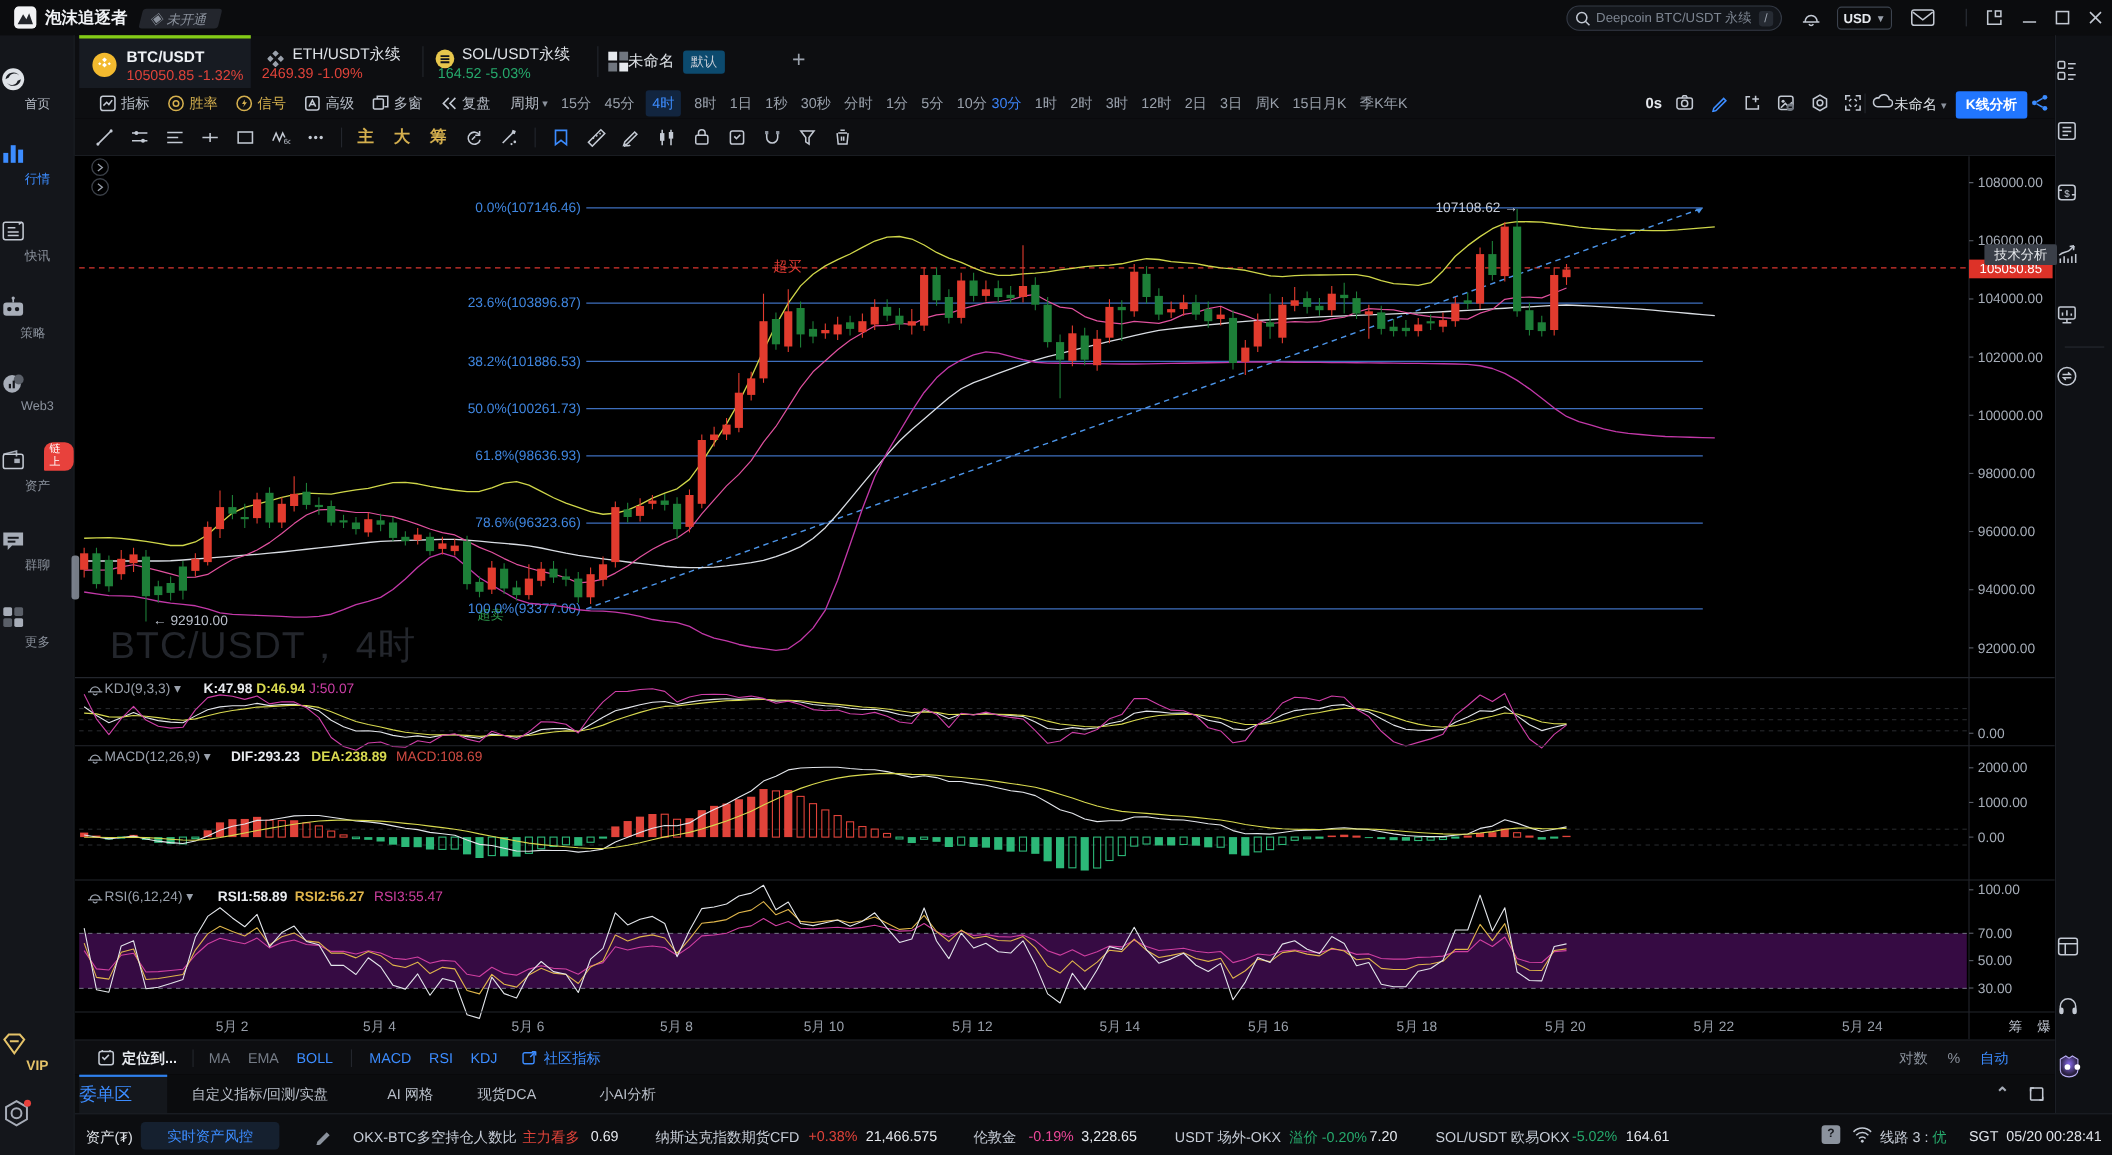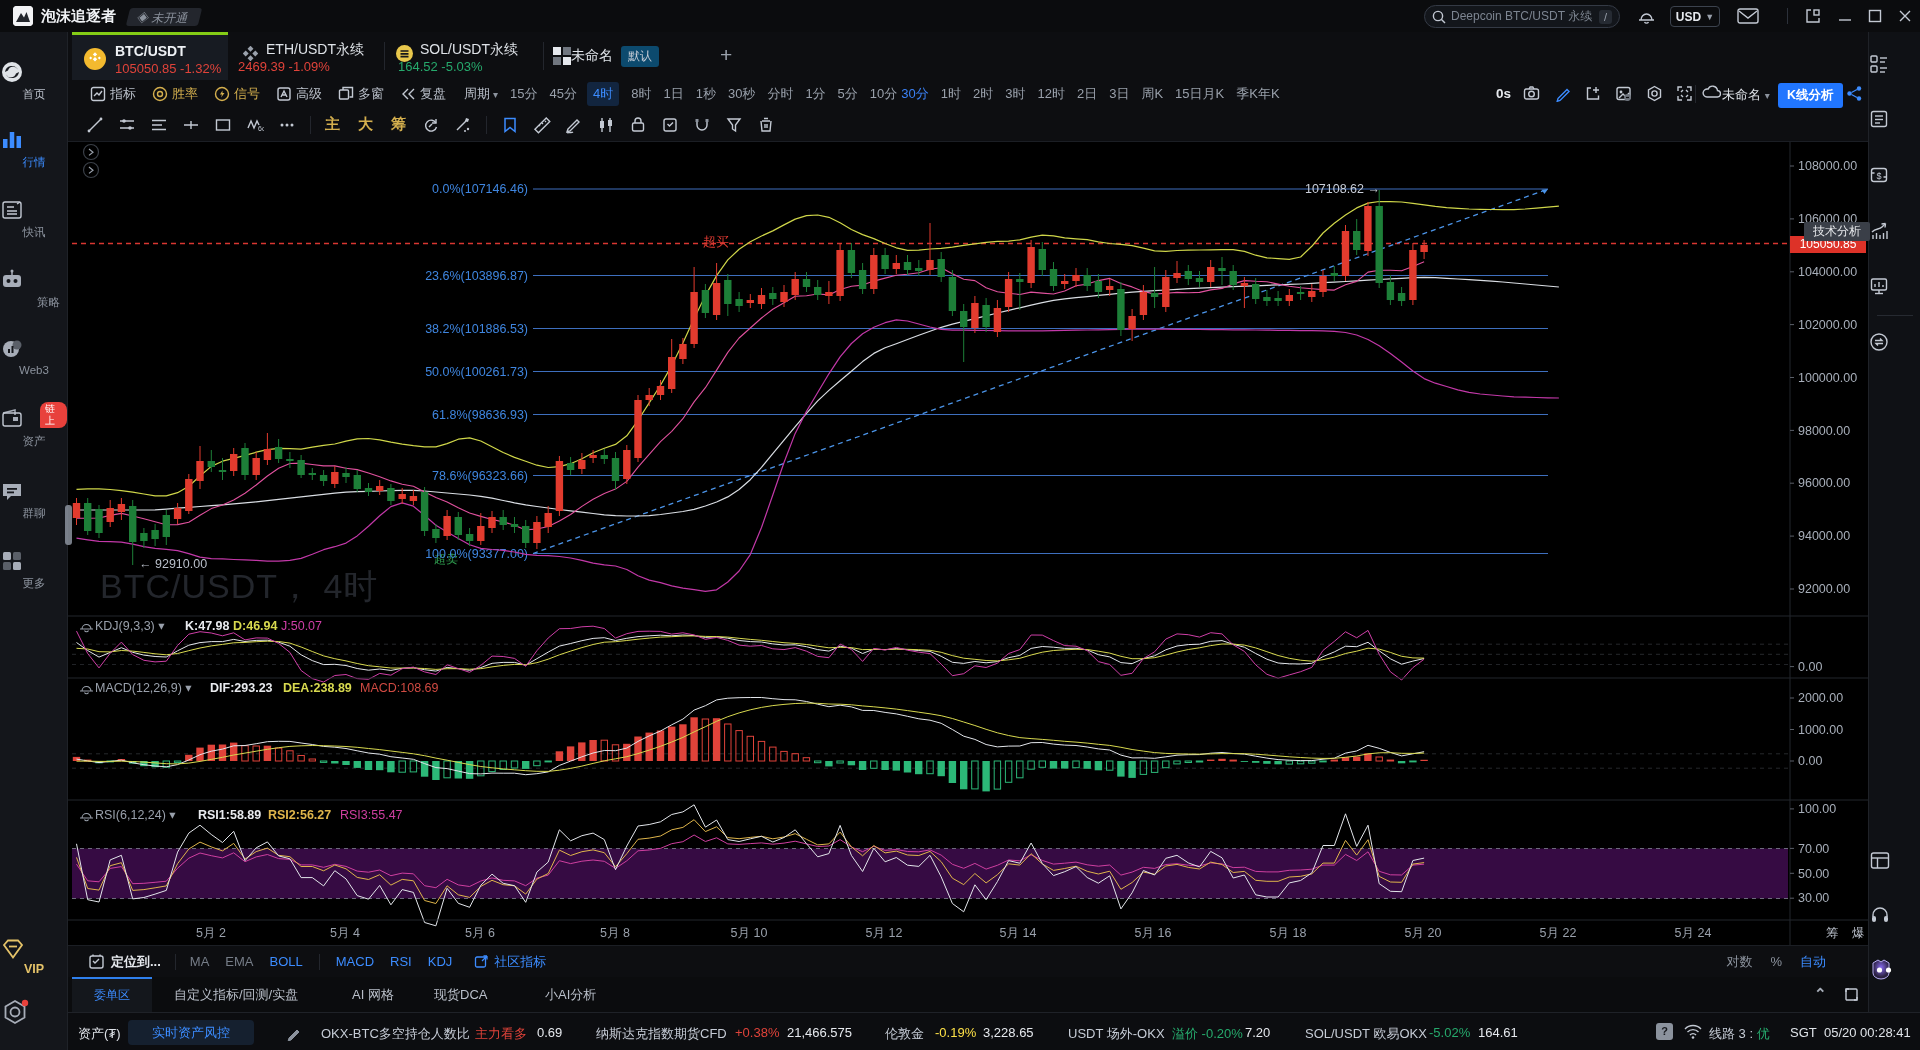--- a/index.html
+++ b/index.html
@@ -70,21 +70,21 @@
       </svg>
       <div style="color:#3c8cff;font-size:11.5px;margin-top:3px">行情</div>
     </div>
     <div class="abs" style="left:0;top:166px;width:68px;text-align:center">
       <svg width="24" height="24">
         <rect x="3" y="4" width="18" height="16" rx="2" class="ic" stroke="#a7adb8"></rect>
         <path d="M7,9 h7 M7,13 h10 M7,16 h10 M17,6 l3,-2" class="ic" stroke="#a7adb8"></path>
       </svg>
       <div style="color:#8b929d;font-size:11.5px;margin-top:3px">快讯</div>
     </div>
-    <div class="abs" style="left:0;top:236px;width:60px;text-align:right">
+    <div class="abs" style="left:0;top:236px;width:60px;text-align:center">
       <svg width="24" height="24">
         <rect x="3" y="7" width="18" height="12" rx="3" fill="#a7adb8"></rect>
         <circle cx="8.5" cy="13" r="2" fill="#14161b"></circle>
         <circle cx="15.5" cy="13" r="2" fill="#14161b"></circle>
         <line x1="12" y1="7" x2="12" y2="3" stroke="#a7adb8" stroke-width="1.5"></line>
         <circle cx="12" cy="3" r="1.5" fill="#a7adb8"></circle>
       </svg>
       <div style="color:#8b929d;font-size:11.5px;margin-top:3px">策略</div>
     </div>
     <div class="abs" style="left:0;top:305px;width:68px;text-align:center">
@@ -983,21 +983,21 @@
       <path d="M8,7 L13,2 m0,0 h-3.5 m3.5,0 v3.5" stroke="#3c8cff" fill="none" stroke-width="1.3"></path>
     </svg>
     <span style="margin-left:5px;color:#3c8cff">社区指标</span>
     <div style="flex:1"></div>
     <span style="color:#8b929d">对数</span>
     <span style="margin-left:18px;color:#8b929d">%</span>
     <span style="margin-left:18px;color:#3c8cff">自动</span>
     <div style="width:42px"></div>
   </div>
 <div class="abs" style="left:68px;top:977px;width:1800px;height:35px;background:#0b0c0e">
-    <div class="abs" style="left:4px;top:0;width:80px;height:35px;background:#14171c;border-top:2px solid #2f80ed;color:#3c8cff;font-size:12px;text-align:center;line-height:33px">委单区</div>
+    <div class="abs" style="left:4px;top:0;width:80px;height:35px;background:#14171c;border-top:2px solid #2f80ed;color:#3c8cff;font-size:16px;text-align:left;line-height:33px">委单区</div>
     <div class="abs" style="left:106px;top:0;height:35px;color:#b9bfc9;font-size:13px;line-height:35px">自定义指标/回测/实盘</div>
     <div class="abs" style="left:284px;top:0;height:35px;color:#b9bfc9;font-size:13px;line-height:35px">AI 网格</div>
     <div class="abs" style="left:366px;top:0;height:35px;color:#b9bfc9;font-size:13px;line-height:35px">现货DCA</div>
     <div class="abs" style="left:477px;top:0;height:35px;color:#b9bfc9;font-size:13px;line-height:35px">小AI分析</div>
     <div class="abs" style="left:1746px;top:8px;color:#a7adb8;font-size:15px;font-weight:bold">⌃</div>
     <svg class="abs" style="left:1776px;top:10px" width="15" height="15">
       <path d="M2,5 v-3 h3 M13,10 v3 h-3" class="ic" stroke-width="1.2"></path>
       <rect x="2" y="2" width="11" height="11" rx="1" class="ic" stroke-width="1.2"></rect>
     </svg>
   </div>
@@ -1007,21 +1007,21 @@
     <svg class="abs" style="left:218px;top:12px" width="16" height="16">
       <path d="M3,13 L11,5 l2,2 L5,15 l-2.8,0.8 z" stroke="#8b929d" fill="#8b929d" stroke-width="1"></path>
     </svg>
     <div class="abs" style="left:253px;top:12px;color:#c6ccd6">OKX-BTC多空持仓人数比</div>
     <div class="abs" style="left:407px;top:12px;color:#e0433a">主力看多</div>
     <div class="abs" style="left:469px;top:12px;color:#e6e9ee">0.69</div>
     <div class="abs" style="left:528px;top:12px;color:#c6ccd6">纳斯达克指数期货CFD</div>
     <div class="abs" style="left:667px;top:12px;color:#e0433a">+0.38%</div>
     <div class="abs" style="left:719px;top:12px;color:#e6e9ee">21,466.575</div>
     <div class="abs" style="left:817px;top:12px;color:#c6ccd6">伦敦金</div>
-    <div class="abs" style="left:867px;top:12px;color:#fde047">-0.19%</div>
+    <div class="abs" style="left:867px;top:12px;color:#ec4899">-0.19%</div>
     <div class="abs" style="left:915px;top:12px;color:#e6e9ee">3,228.65</div>
     <div class="abs" style="left:1000px;top:12px;color:#c6ccd6">USDT 场外-OKX</div>
     <div class="abs" style="left:1104px;top:12px;color:#26a96c">溢价 -0.20%</div>
     <div class="abs" style="left:1177px;top:12px;color:#e6e9ee">7.20</div>
     <div class="abs" style="left:1237px;top:12px;color:#c6ccd6">SOL/USDT 欧易OKX</div>
     <div class="abs" style="left:1361px;top:12px;color:#26a96c">-5.02%</div>
     <div class="abs" style="left:1410px;top:12px;color:#e6e9ee">164.61</div>
     <div class="abs" style="left:1588px;top:10px;width:17px;height:17px;background:#8b929d;color:#14161b;font-size:11px;border-radius:3px;text-align:center;line-height:17px;font-weight:bold">?</div>
     <svg class="abs" style="left:1615px;top:10px" width="20" height="17">
       <path d="M2,6 a11,11 0 0 1 16,0 M4.5,9 a7.5,7.5 0 0 1 11,0 M7,12 a4,4 0 0 1 6,0" class="ic" stroke-width="1.5"></path>

